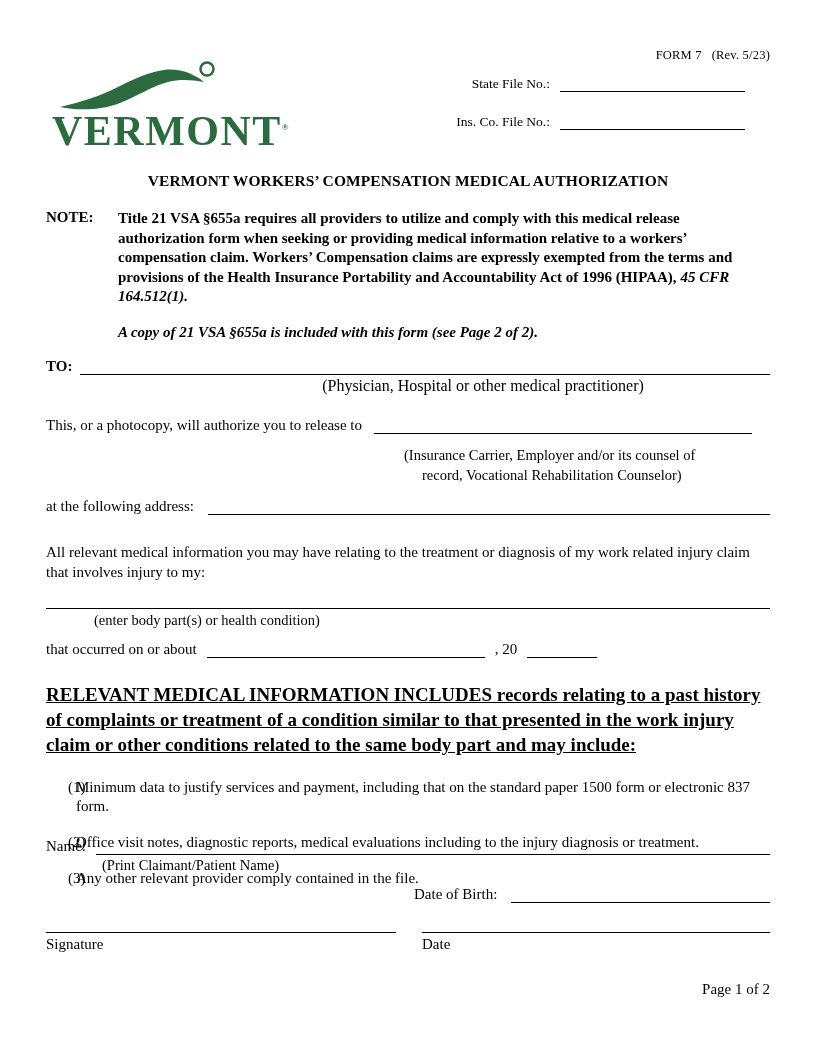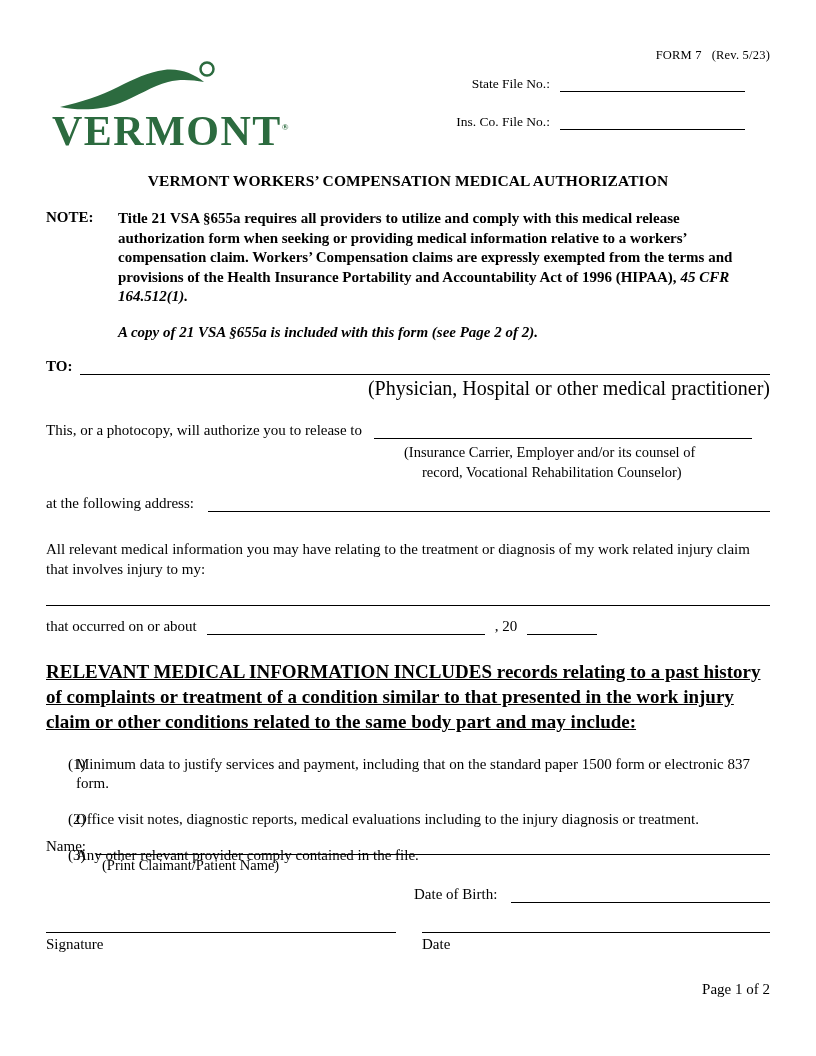--- a/index.html
+++ b/index.html
@@ -144,41 +144,41 @@
     font-weight: bold;
   }
   .label-txt { white-space: nowrap; }
   .fill {
     flex: 1;
     border-bottom: 1.1px solid #000;
     height: 15px;
     margin-left: 8px;
   }
   .caption {
-    font-size: 20px;
-    text-align: right;
+    font-size: 16px;
+    text-align: center;
   }
 
   .to-row { margin-top: 6px; }
   .to-caption {
     margin-top: 2px;
     padding-left: 150px;
   }
 
   .authorize-row {
     margin-top: 22px;
     display: flex;
     align-items: flex-end;
   }
   .authorize-row .fill {
     margin-left: 12px;
     max-width: 378px;
   }
   .carrier-caption {
-    margin-top: 4px;
+    margin-top: 12px;
     padding-left: 358px;
     font-size: 14.5px;
     line-height: 1.35;
   }
   .carrier-caption .l2 { padding-left: 18px; display: block; }
 
   .address-row {
     margin-top: 13px;
     display: flex;
     align-items: flex-end;
@@ -356,20 +356,21 @@
     </div>
 
     <div class="address-row">
       <span class="label-txt">at the following address:</span>
       <span class="fill"></span>
     </div>
 
     <div class="para">All relevant medical information you may have relating to the treatment or diagnosis of my work related injury claim that involves injury to my:</div>
 
     <div class="blank-rule"></div>
+    <div class="bodypart-caption">(enter body part(s) or health condition)</div>
 
     <div class="occurred-row">
       <span class="label-txt">that occurred on or about</span>
       <span class="fill-date"></span>
       <span class="label-txt">, 20</span>
       <span class="fill-yr"></span>
     </div>
 
     <div class="relevant">RELEVANT MEDICAL INFORMATION INCLUDES records relating to a past history of complaints or treatment of a condition similar to that presented in the work injury claim or other conditions related to the same body part and may include:</div>
 

